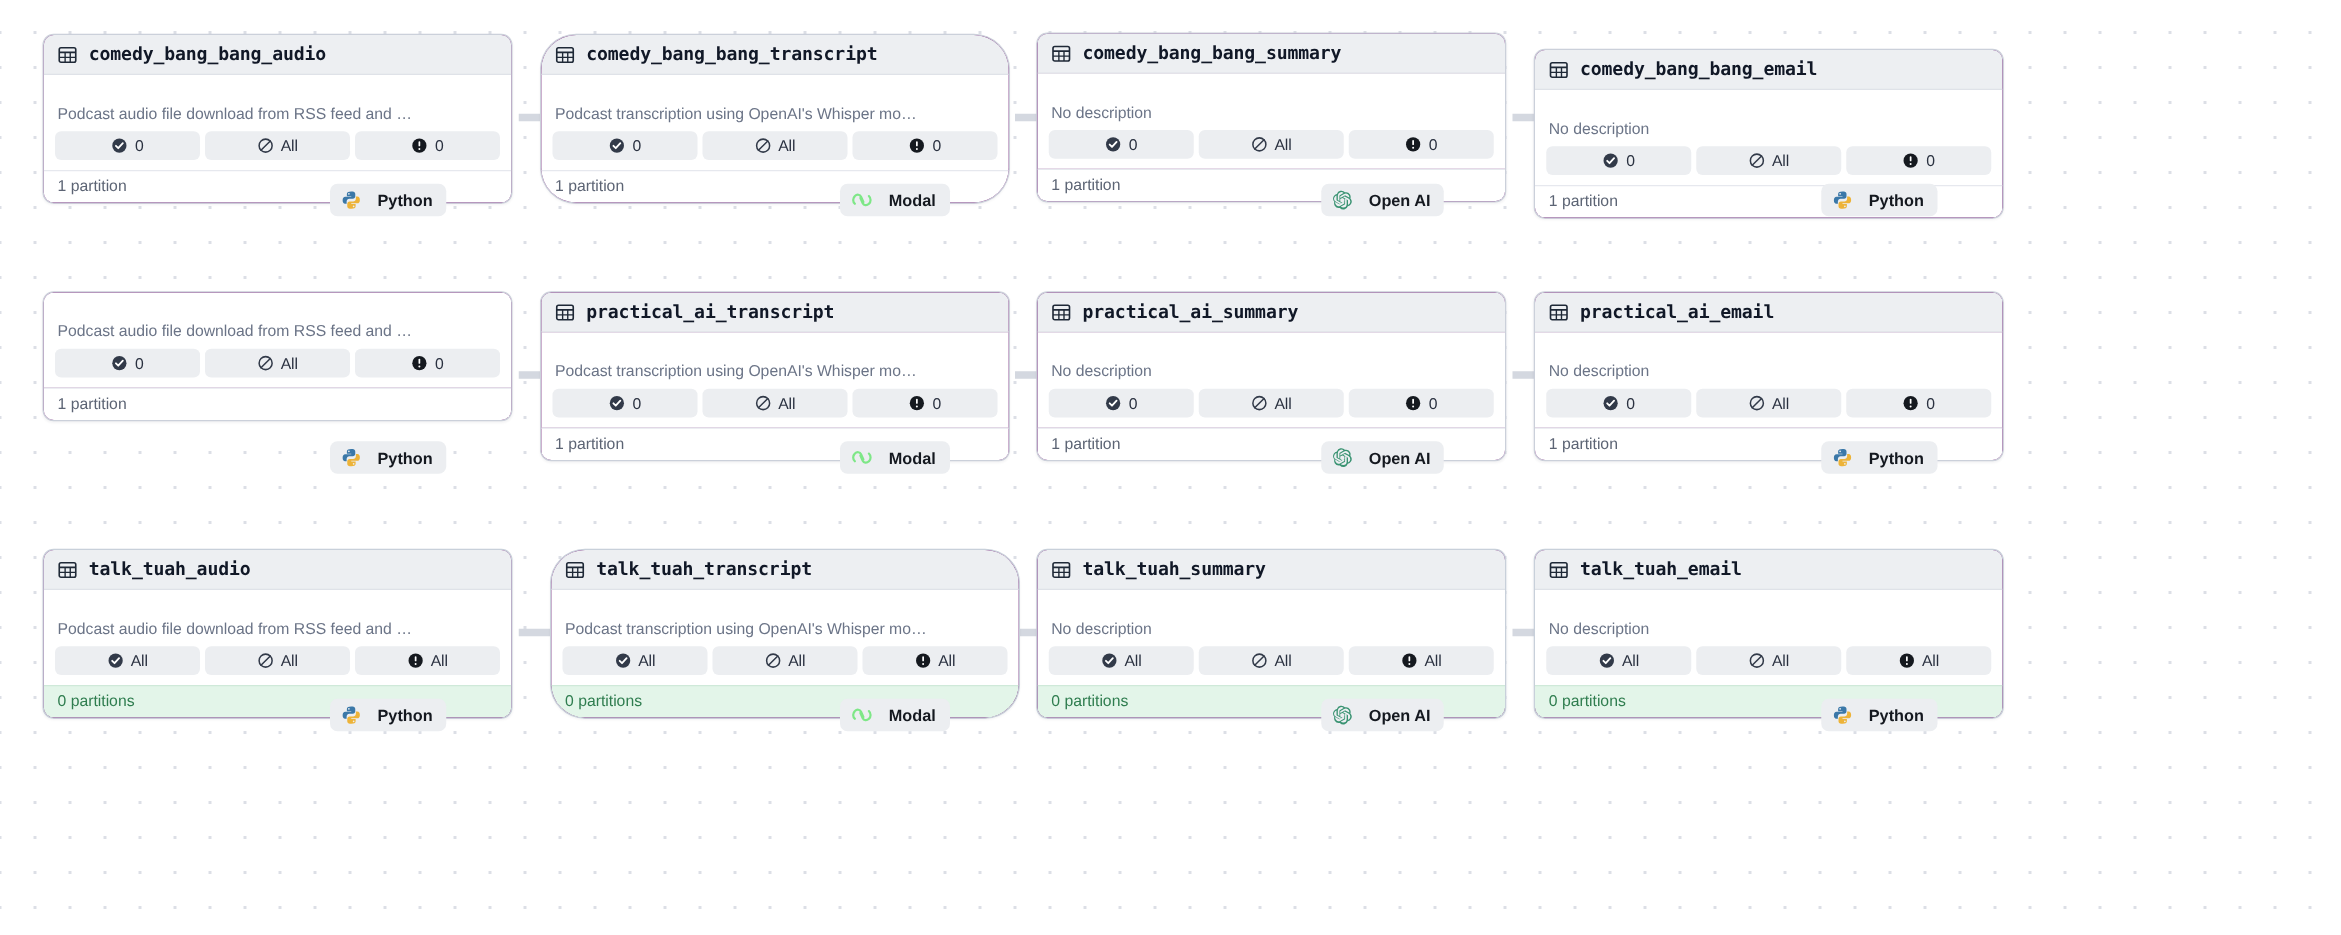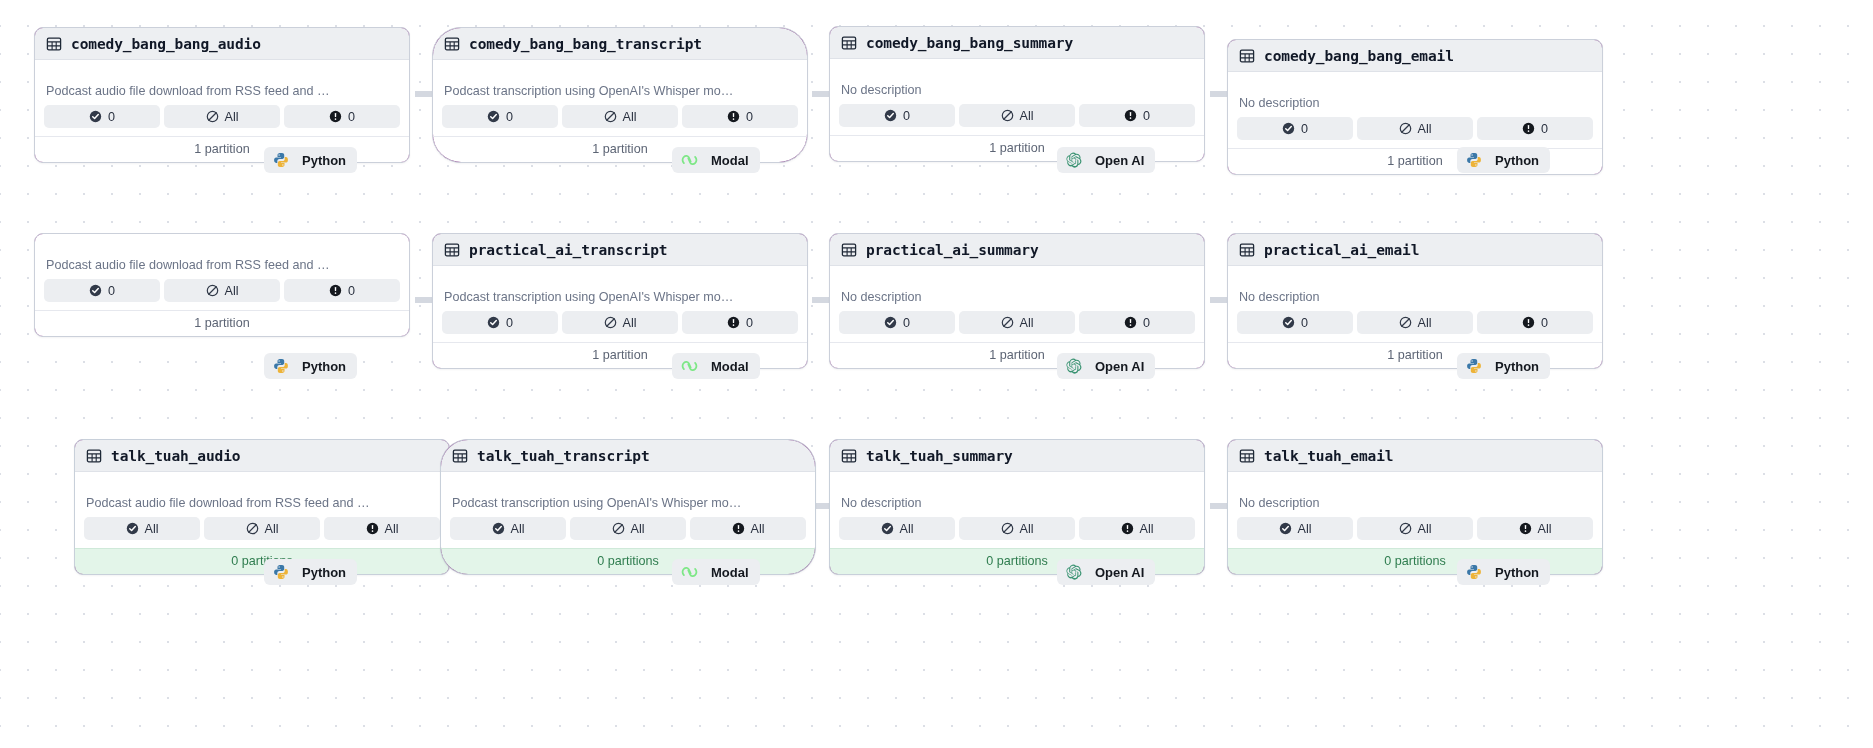--- a/index.html
+++ b/index.html
@@ -92,21 +92,20 @@
   }
 
   .chip svg { display: block; flex: 0 0 auto; }
 
   .node-footer {
     border-top: 1.2px solid #e6e8ee;
     padding: 5px 11px 6px 11px;
     font-size: 12.6px;
     color: #5c6474;
     background: #ffffff;
-    text-align: center;
   }
 
   .node.ok .node-footer {
     background: #e3f5e9;
     color: #2f7d4f;
     border-top-color: #cfe9d9;
   }
   .node.ok { border-color: #c8d0da; }
 
   
@@ -489,21 +488,21 @@
     <circle cx="8" cy="8" r="7" fill="#15191f"></circle>
     <rect x="7.15" y="3.6" width="1.7" height="5.1" rx="0.85" fill="#ffffff"></rect>
     <circle cx="8" cy="11.3" r="1.0" fill="#ffffff"></circle>
   </svg>
        <span>0</span>
      </div>
         </div>
     </div>
     <div class="node-footer">1 partition</div>
     </div>
-    <div class="node ok" style="left: 34px; top: 439px; margin-left: 40px;">
+    <div class="node ok" style="left: 34px; top: 439px;">
     <div class="node-header">
       <svg class="table-icon" width="16" height="16" viewBox="0 0 16 16">
     <rect x="1.4" y="2.2" width="13.2" height="11.6" rx="1.4" fill="none" stroke="#1f2937" stroke-width="1.3"></rect>
     <line x1="1.4" y1="5.9" x2="14.6" y2="5.9" stroke="#1f2937" stroke-width="1.3"></line>
     <line x1="1.4" y1="9.9" x2="14.6" y2="9.9" stroke="#1f2937" stroke-width="1.1"></line>
     <line x1="6.1" y1="5.9" x2="6.1" y2="13.8" stroke="#1f2937" stroke-width="1.1"></line>
     <line x1="10.2" y1="5.9" x2="10.2" y2="13.8" stroke="#1f2937" stroke-width="1.1"></line>
   </svg>
       <span class="node-title">talk_tuah_audio</span>
     </div>

